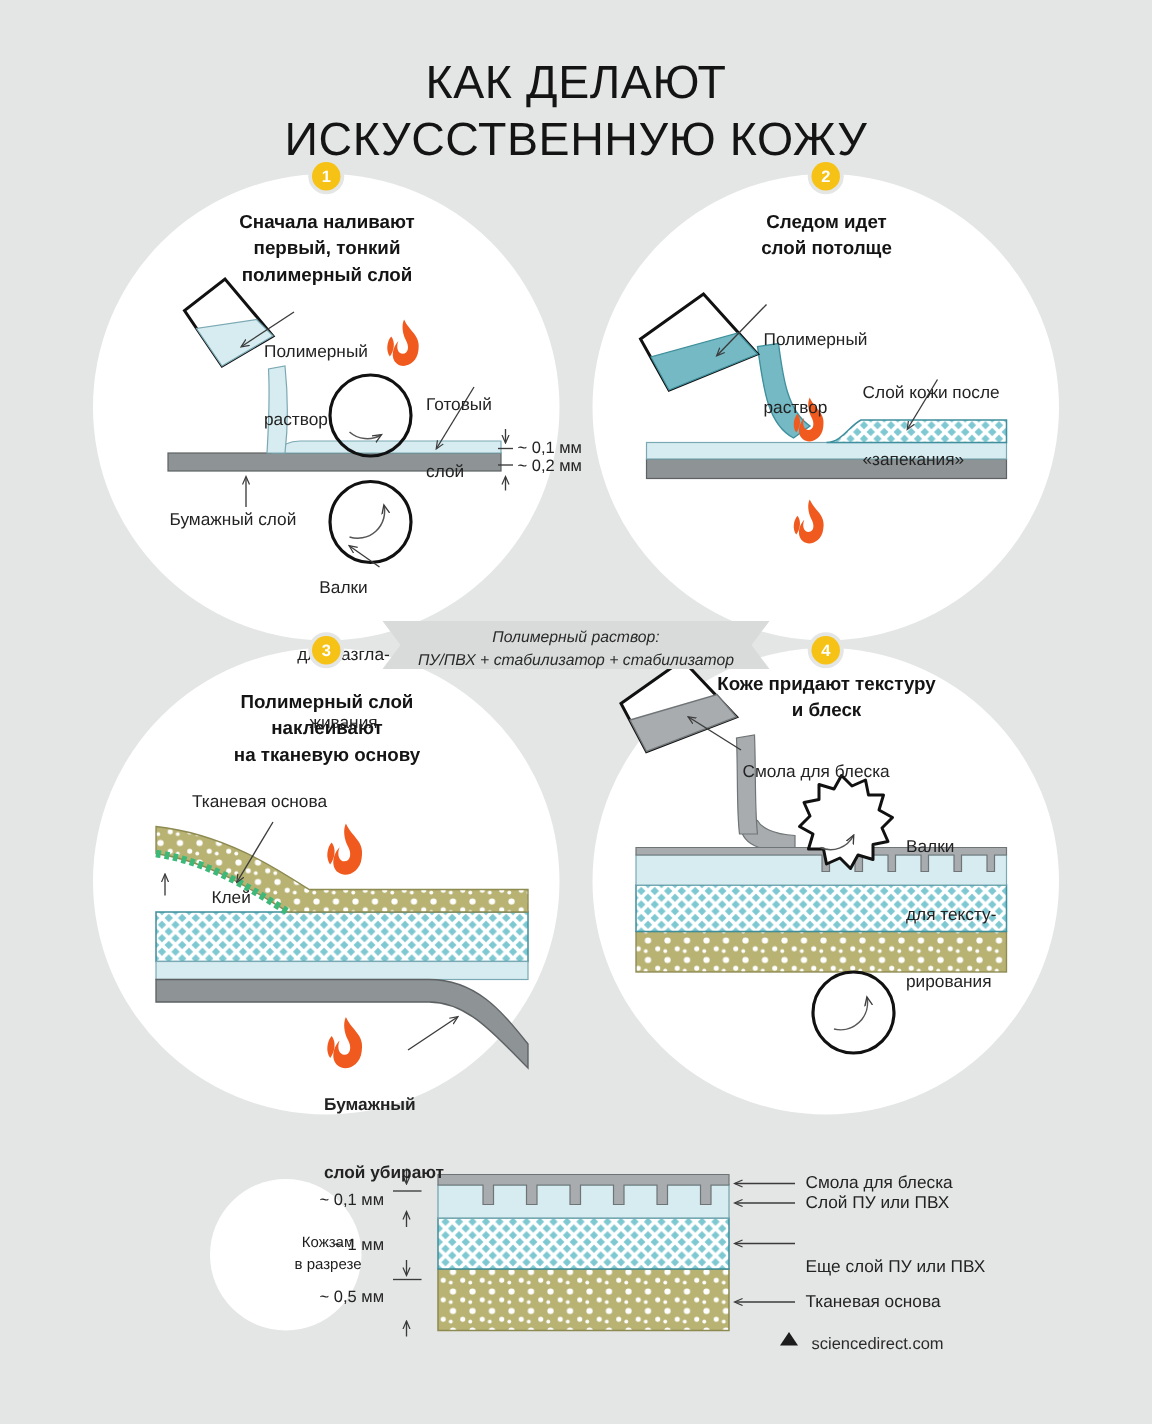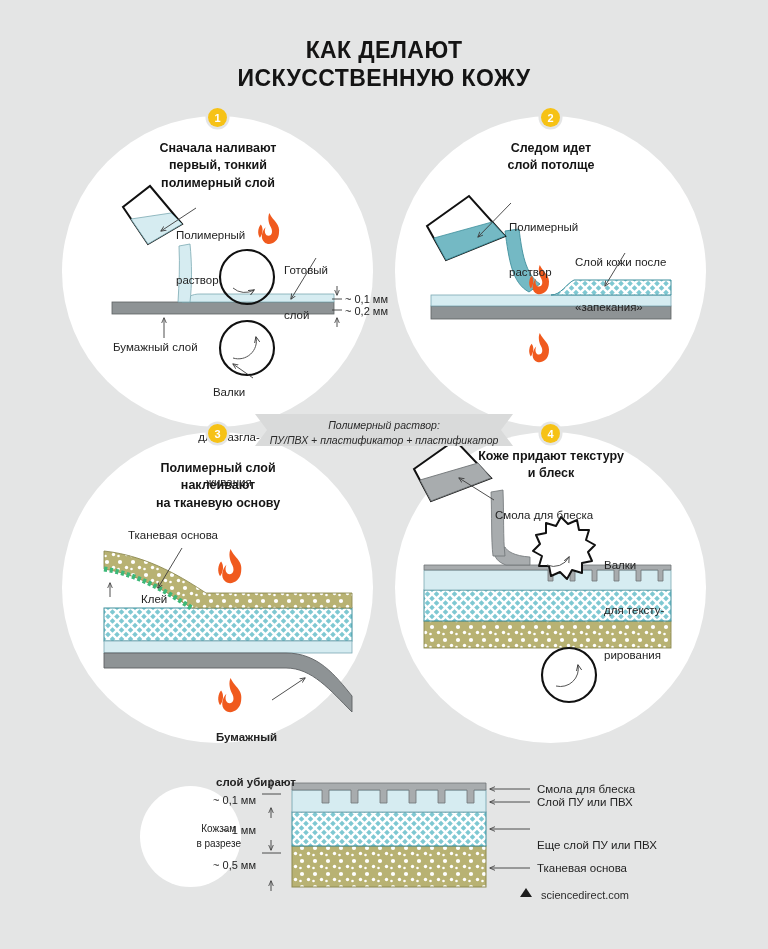--- a/index.html
+++ b/index.html
@@ -9,21 +9,21 @@
     font-family:"Liberation Sans","DejaVu Sans",sans-serif;
     color:#1d1d1d;
     overflow:hidden;
     position:relative;
   }
   .root{position:relative;width:768px;height:949px;}
 
   
   .title{
     position:absolute;left:0;top:36px;width:768px;
-    text-align:center;font-weight:bold;font-size:23px;
+    text-align:center;font-weight:normal;font-size:31px;
     letter-spacing:.4px;line-height:1.22;color:#141414;
   }
   .title .l2{display:block;}
 
   
   .circle{position:absolute;border-radius:50%;background:#fff;}
 
   
   .badge{
     position:absolute;width:19px;height:19px;border-radius:50%;
@@ -116,21 +116,21 @@
     <div>Коже придают текстуру</div>
     <div>и блеск</div>
   </div>
 
   <div class="ribbon">
     <svg width="258" height="32" viewBox="0 0 258 32">
       <path d="M0,0 L258,0 L246,16 L258,32 L0,32 L12,16 Z" fill="#d9dada"></path>
     </svg>
     <div class="txt">
       <div>Полимерный раствор:</div>
-      <div>ПУ/ПВХ + пластификатор + пластификатор</div>
+      <div>ПУ/ПВХ + стабилизатор + стабилизатор</div>
     </div>
   </div>
 
   <svg class="art" viewBox="0 0 768 949">
     <defs>
 
       <pattern id="hatchTeal" width="9" height="9" patternUnits="userSpaceOnUse">
         <rect width="9" height="9" fill="#7ec8d2"></rect>
         <path d="M0,0 L9,9 M9,0 L0,9" stroke="#ffffff" stroke-width="2.4"></path>
       </pattern>

